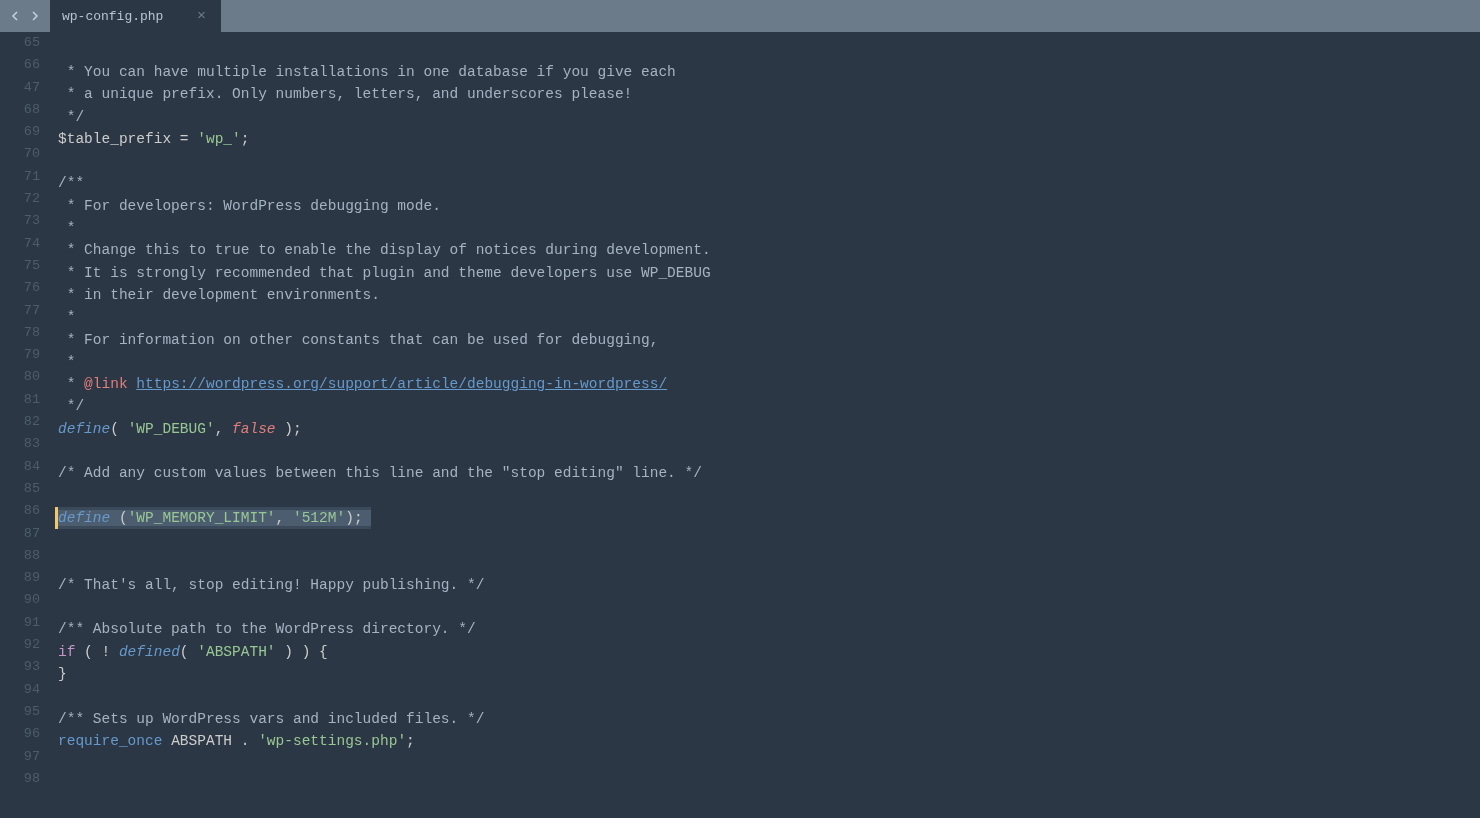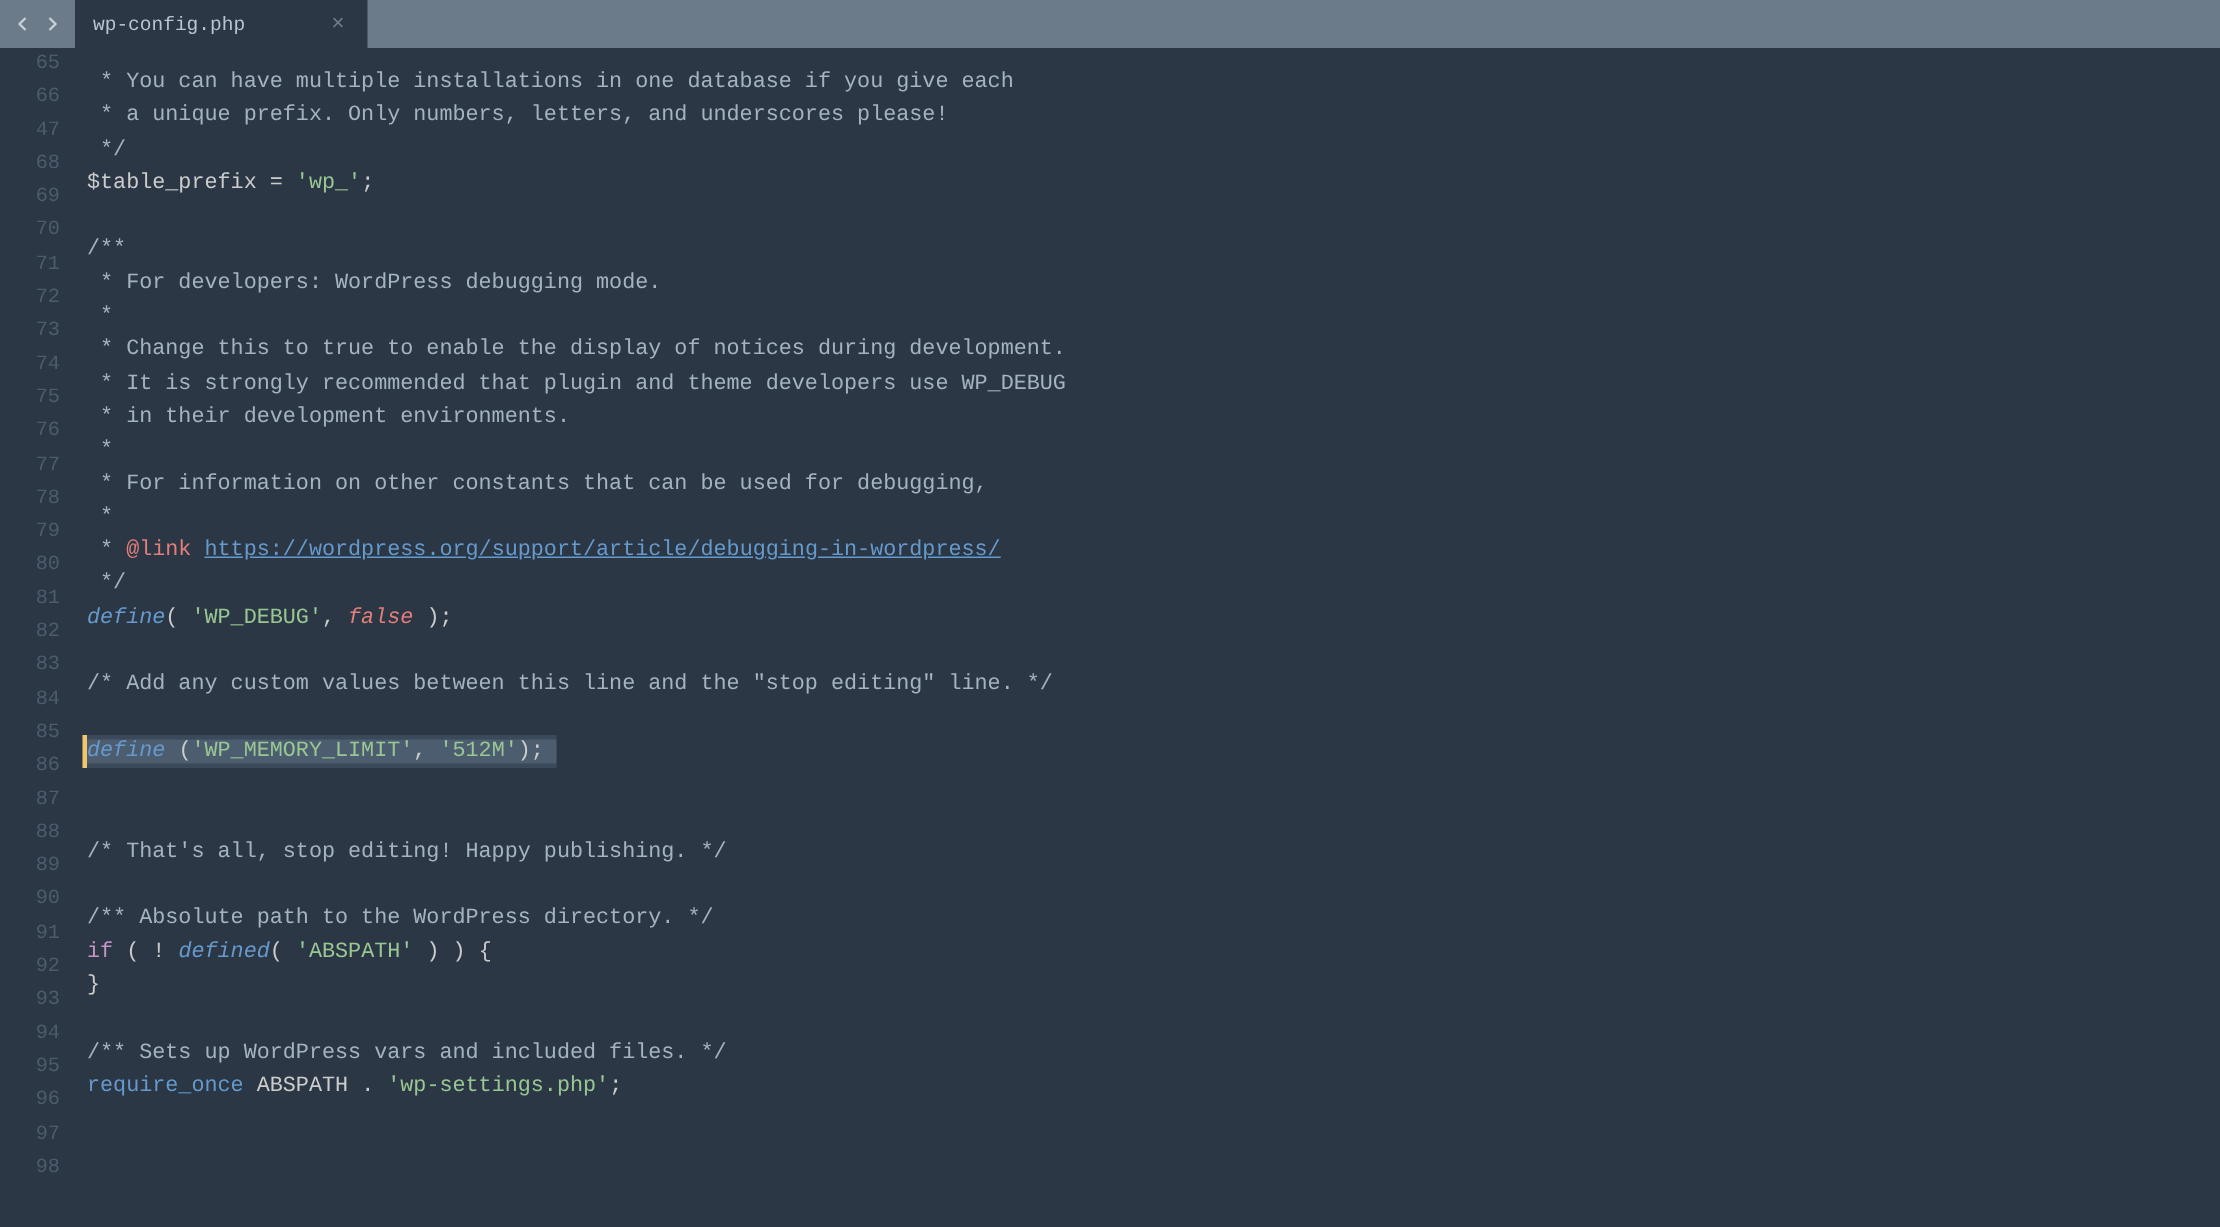--- a/index.html
+++ b/index.html
@@ -32,21 +32,21 @@
     align-items: center;
     justify-content: center;
     color: #c8d0d8;
   }
   .tab {
     background: #2b3744;
     height: 32px;
     display: flex;
     align-items: center;
     padding: 0 12px;
-    gap: 54px;
+    gap: 30px;
     color: #b8c4d0;
     font-size: 13px;
   }
   .tab-close {
     color: #6c7b8a;
     font-size: 15px;
     display: inline-flex;
     align-items: center;
     justify-content: center;
     width: 16px;
@@ -59,21 +59,21 @@
   }
   .gutter {
     width: 58px;
     text-align: right;
     padding-right: 18px;
     color: #4d5c6d;
     user-select: none;
   }
   .code {
     flex: 1;
-    padding-top: 12px;
+    padding-top: 29px;
     position: relative;
   }
   .line {
     height: 22.3px;
     line-height: 22.3px;
     white-space: pre;
   }
   .gutter .line { font-size: 13.5px; }
   .c-comment { color: #a5b2c2; }
   .c-doctag { color: #e27e7b; }

